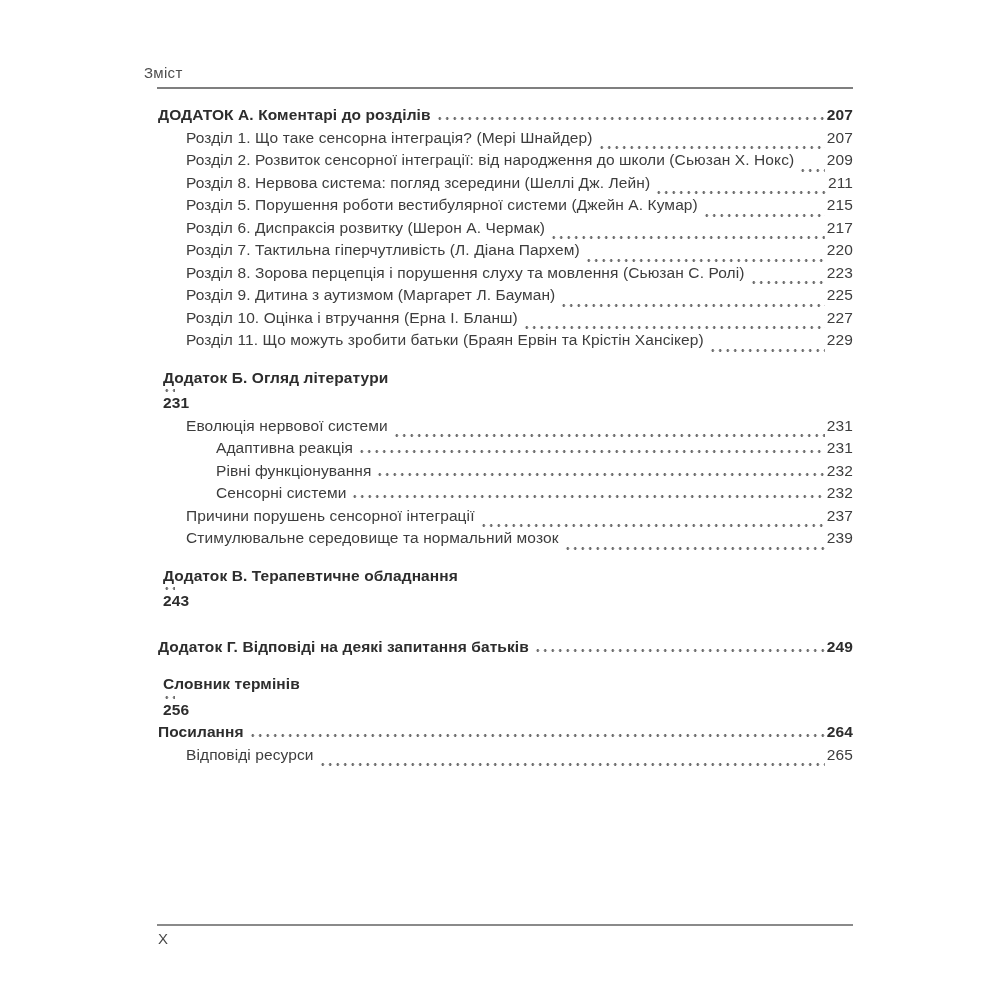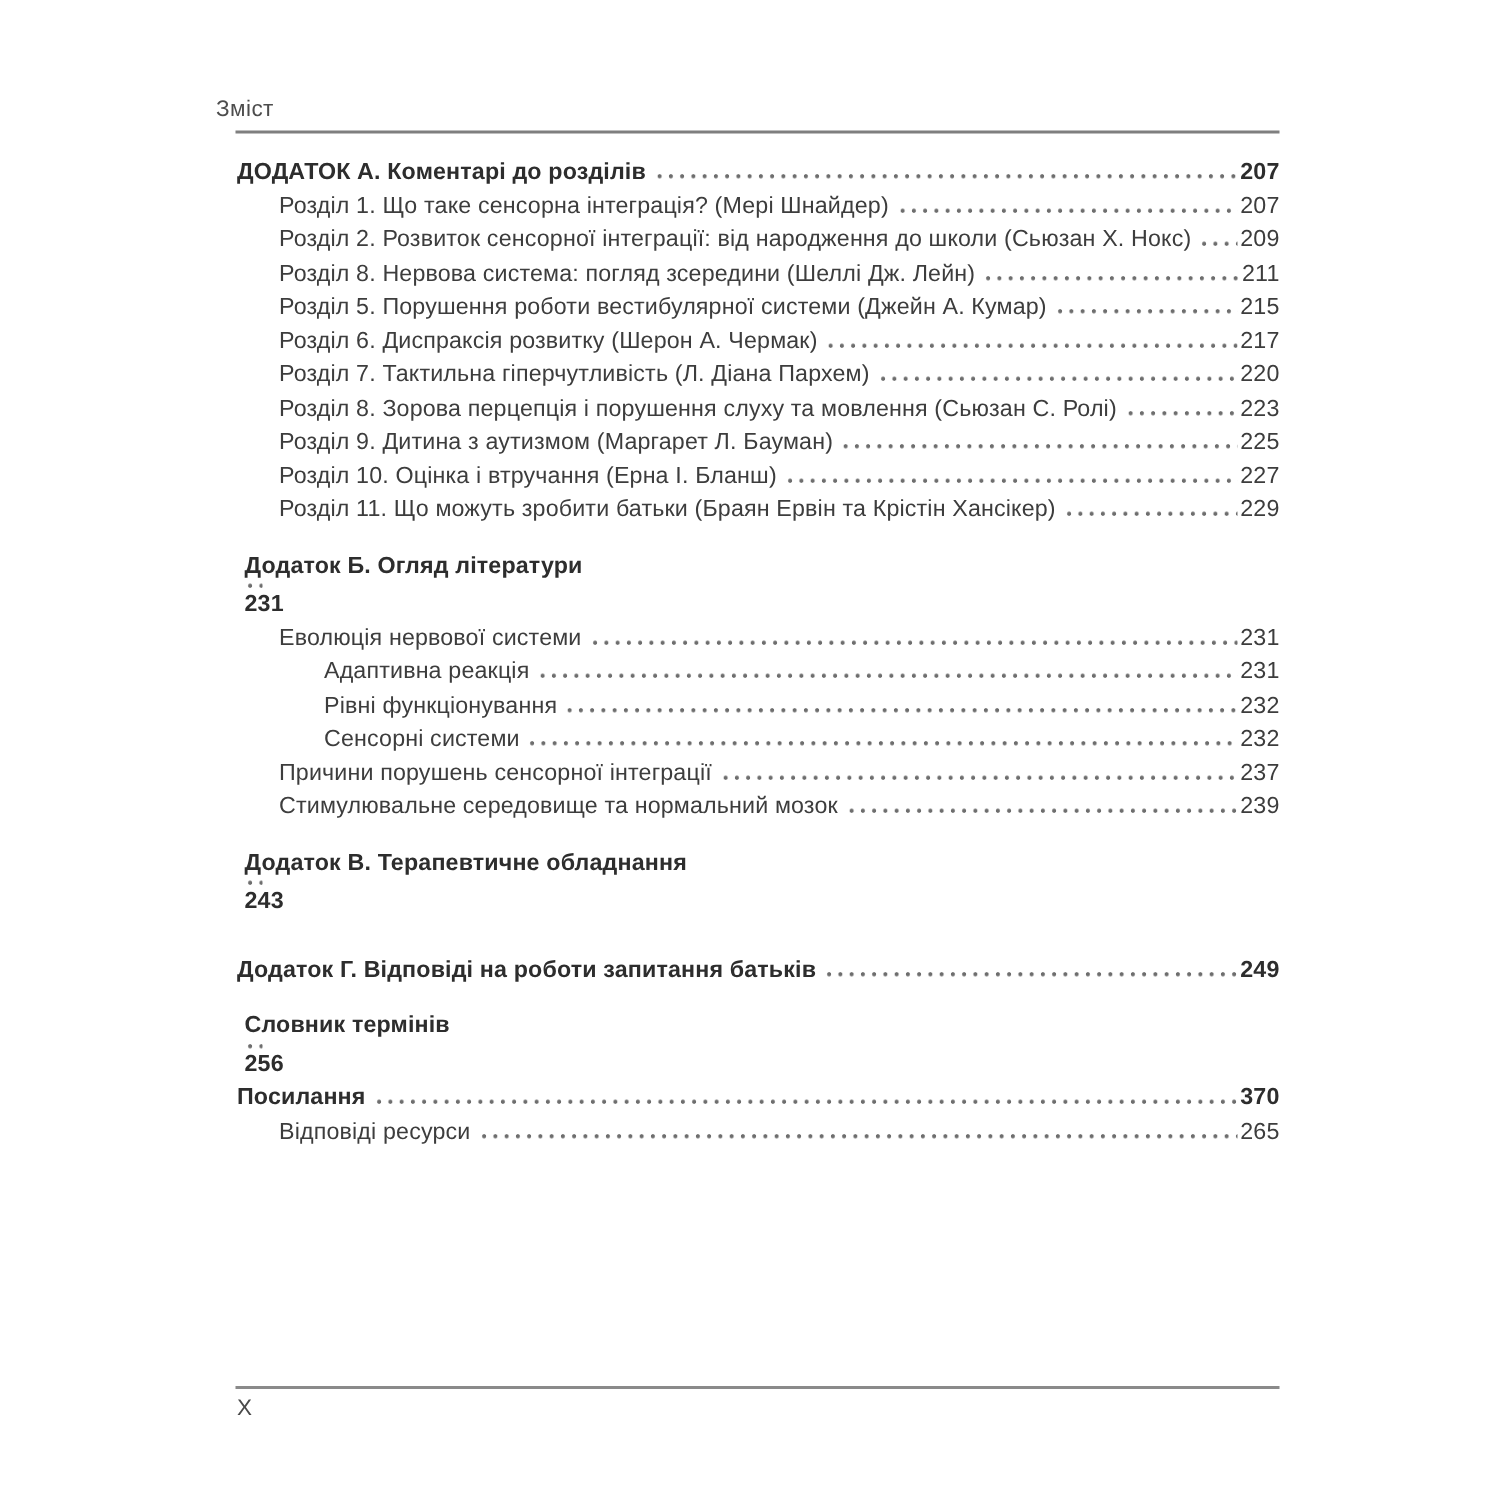--- a/index.html
+++ b/index.html
@@ -38,21 +38,21 @@
     align-items: baseline;
     font-size: 15.5px;
     line-height: 22.5px;
     color: #3d3d3d;
     letter-spacing: 0.1px;
   }
   .row.bold {
     font-weight: 700;
     color: #2d2d2d;
   }
-  .row.level-1 { padding-left: 28px; }
+  .row.level-1 { padding-left: 28px; align-items: flex-end; }
   .row.level-2 { padding-left: 58px; }
   .row.gap-lg { margin-top: 15px; flex-direction: column; }
   .row.gap-xl { margin-top: 23px; }
   .row.gap-sm { margin-top: 0; }
   .entry-label { white-space: nowrap; }
   .dots {
     flex: 1 1 auto;
     min-width: 12px;
     height: 3px;
     margin: 0 2px 0 5px;
@@ -177,33 +177,33 @@
         <span class="entry-label">Стимулювальне середовище та нормальний мозок</span>
         <span class="dots"></span>
         <span class="entry-page">239</span>
       </div>
       <div class="row level-0 bold gap-lg">
         <span class="entry-label">Додаток В. Терапевтичне обладнання</span>
         <span class="dots"></span>
         <span class="entry-page">243</span>
       </div>
       <div class="row level-0 bold gap-xl">
-        <span class="entry-label">Додаток Г. Відповіді на роботи запитання батьків</span>
+        <span class="entry-label">Додаток Г. Відповіді на деякі запитання батьків</span>
         <span class="dots"></span>
         <span class="entry-page">249</span>
       </div>
       <div class="row level-0 bold gap-lg">
         <span class="entry-label">Словник термінів</span>
         <span class="dots"></span>
         <span class="entry-page">256</span>
       </div>
       <div class="row level-0 bold gap-sm">
         <span class="entry-label">Посилання</span>
         <span class="dots"></span>
-        <span class="entry-page">370</span>
+        <span class="entry-page">264</span>
       </div>
       <div class="row level-1">
         <span class="entry-label">Відповіді ресурси</span>
         <span class="dots"></span>
         <span class="entry-page">265</span>
       </div>
     </div>
 
   <div class="footer-rule"></div>
 

